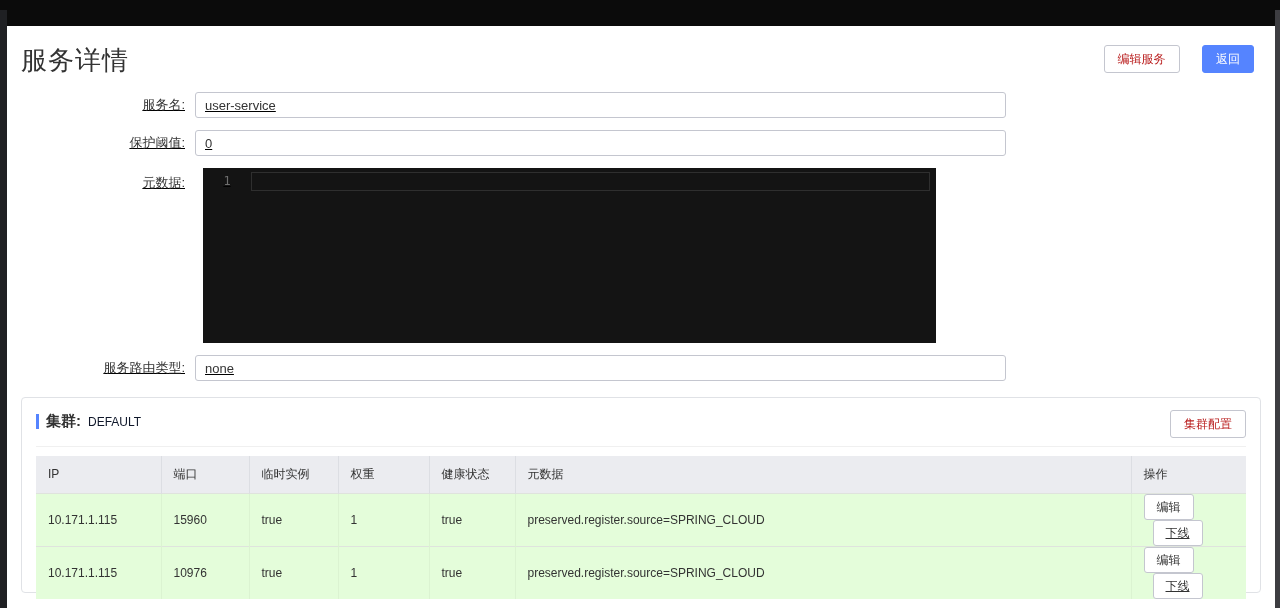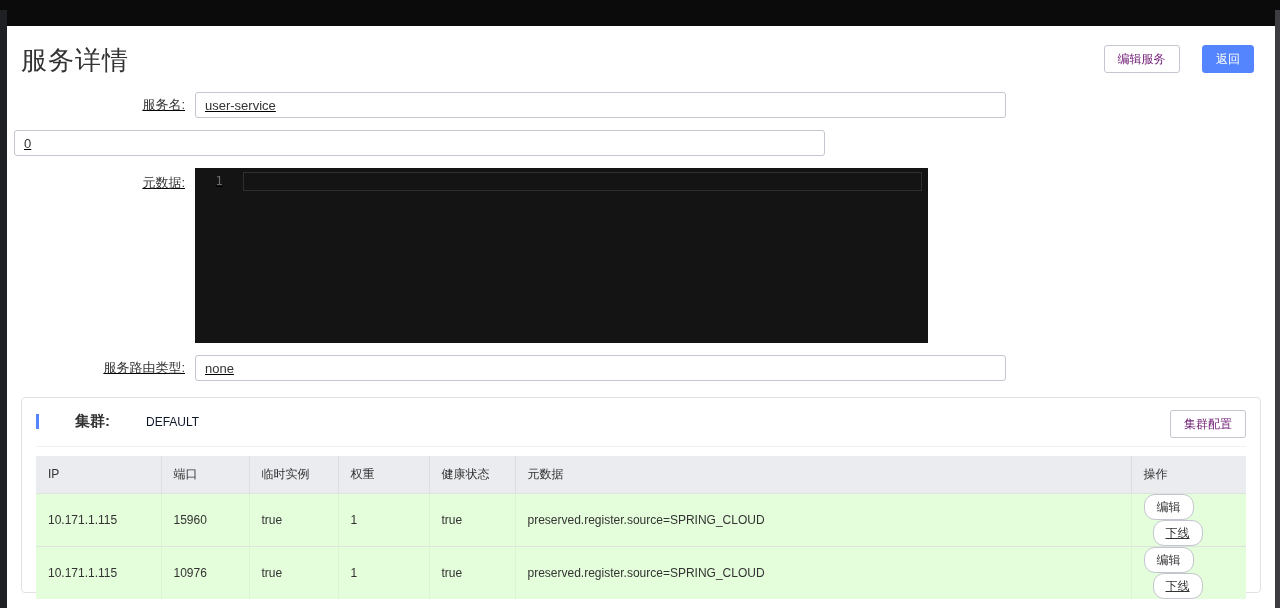--- a/index.html
+++ b/index.html
@@ -9,61 +9,61 @@
   .top-bar { position:absolute; top:0; left:0; width:1280px; height:10px; background:#0b0b0b; }
   .left-strip { position:absolute; top:10px; left:0; width:7px; height:598px; background:#1f2023; }
   .right-strip { position:absolute; top:10px; right:0; width:5px; height:598px; background:#3d3d41; }
   .content { position:absolute; top:26px; left:7px; width:1268px; height:598px; background:#fff; padding:14px 8px 0 7px; }
 
   
   .page-header { position:relative; height:44px; }
   .page-title { font-size:26px; font-weight:500; color:#333; letter-spacing:1px; padding-left:7px; line-height:40px; }
   .header-buttons { position:absolute; right:13px; top:5px; }
   .btn { display:inline-block; font-size:12px; line-height:1; padding:7px 13px; border-radius:3px; border:1px solid #c4c6cf;
-         background:#fff; color:#701a75; cursor:pointer; vertical-align:middle; }
+         background:#fff; color:#b91c1c; cursor:pointer; vertical-align:middle; }
   .btn-primary { background:#5584ff; border-color:#5584ff; color:#fff; }
   .btn + .btn { margin-left:18px; }
 
   
   .form { margin-top:8px; }
   .form-row { display:flex; align-items:center; margin-bottom:12px;text-decoration:underline; }
-  .form-row.align-top { align-items:flex-start; }
+  .form-row.align-top { align-items:flex-start;gap:8px; }
   .form-label { width:181px; text-align:right; padding-right:10px; font-size:13px; color:#333; flex:none; }
   .form-input { width:811px; height:26px; border:1px solid #c4c6cf; border-radius:3px; padding:0 9px;
                 font-size:13px; color:#333; background:#fff; font-family:"Liberation Sans","DejaVu Sans",sans-serif; }
 
   
   .code-editor { width:733px; height:175px; background:#141414; display:flex; overflow:hidden; }
   .editor-gutter { width:48px; flex:none; padding-top:4px; text-align:center;
                    font-family:"DejaVu Sans Mono",monospace; font-size:12px; color:#6e6e6e; line-height:19px; }
   .editor-body { flex:1; padding-top:4px; padding-right:6px; }
   .current-line { height:19px; border:1px solid #2f2f2f; color:#ddd;
                   font-family:"DejaVu Sans Mono",monospace; font-size:12px; line-height:17px; }
 
   
   .cluster-card { margin:16px 6px 0 7px; border:1px solid #e0e2e6; border-radius:4px; background:#fff;
                   padding:14px 14px 16px 14px; height:196px; }
   .cluster-head { position:relative; height:26px; }
-  .cluster-title { font-size:15px; font-weight:bold; color:#333; display:inline-flex; align-items:center;gap:29px; }
+  .cluster-title { font-size:15px; font-weight:bold; color:#333; display:inline-flex; align-items:center; }
   .accent-bar { display:inline-block; width:3px; height:15px; background:#5584ff; margin-right:7px; }
   .cluster-name { font-size:12px; color:#0f172a; margin-left:7px; font-weight:normal; }
   .cluster-config-btn { position:absolute; right:0; top:-2px; }
   .cluster-divider { border:none; border-top:1px solid #f0f0f0; margin:8px 0 9px 0; }
 
   
   table.instances { width:100%; border-collapse:collapse; table-layout:fixed; font-size:12px; }
   table.instances th { background:#ebecf0; height:37px; font-weight:normal; text-align:left;
                        padding:0 12px; color:#333; border-right:1px solid #dcdee3; }
   table.instances th:last-child { border-right:none; }
   table.instances td { background:#e4fdda; height:46px; padding:0 12px; color:#333;
                        border-top:1px solid #dfe3dd; border-right:1px solid rgba(0,0,0,0.04); }
   table.instances td:last-child { border-right:none; }
   .col-ip{width:125px;} .col-port{width:88px;} .col-eph{width:89px;} .col-weight{width:91px;}
   .col-health{width:86px;} .col-meta{width:auto;} .col-op{width:115px;}
-  .btn-small { display:inline-block; font-size:12px; line-height:1; padding:6px 12px; border-radius:11px;
+  .btn-small { display:inline-block; font-size:12px; line-height:1; padding:6px 12px; border-radius:3px;
                border:1px solid #c4c6cf; background:#fff; color:#333; cursor:pointer; }
   .btn-small + .btn-small { margin-left:9px;text-decoration:underline; }
 </style>
 </head>
 <body>
 
 <div class="top-bar"></div>
 <div class="left-strip"></div>
 <div class="right-strip"></div>
 
@@ -79,20 +79,21 @@
 
   <div class="form">
 
     <div class="form-row">
       <label class="form-label">服务名:</label>
       <input class="form-input" type="text" value="user-service" style="">
     </div>
 
 
     <div class="form-row">
+      <label class="form-label">保护阈值:</label>
       <input class="form-input" type="text" value="0" style="">
     </div>
 
     <div class="form-row align-top">
       <label class="form-label" style="padding-top:6px;">元数据:</label>
       <div class="code-editor">
         <div class="editor-gutter">1</div>
         <div class="editor-body">
           <div class="current-line"></div>
         </div>

